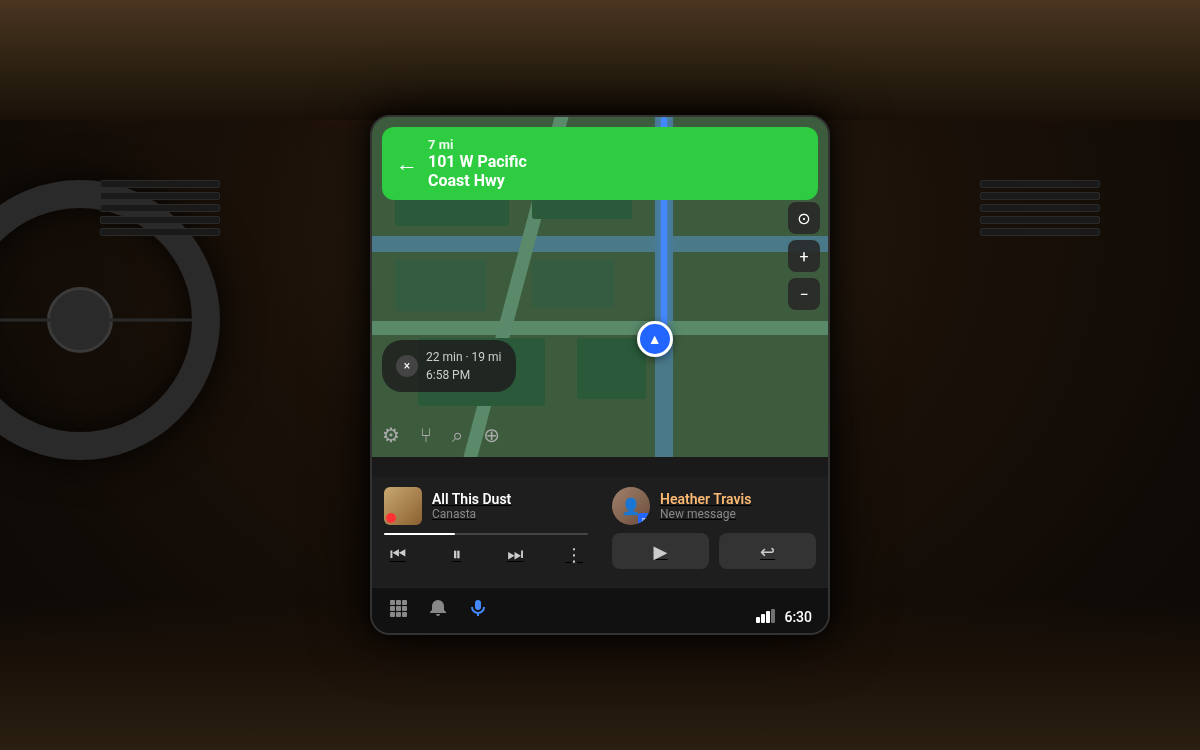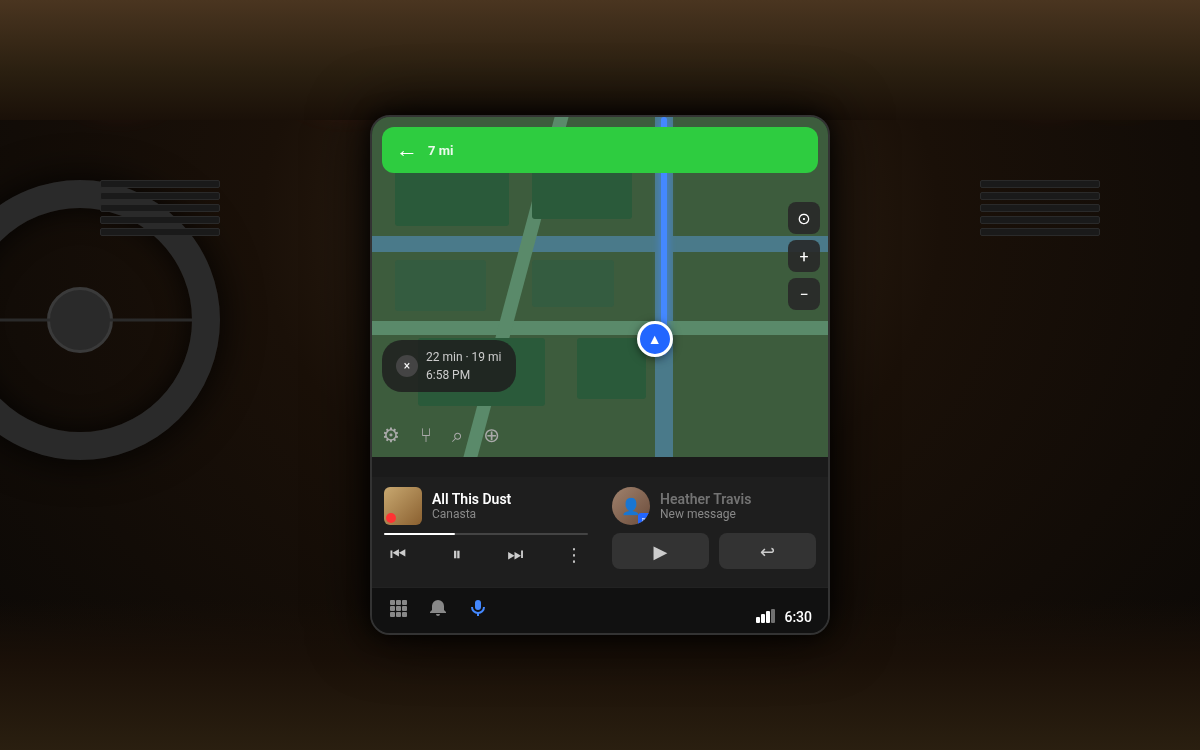--- a/index.html
+++ b/index.html
@@ -400,20 +400,21 @@
     
     .cards-section {
       position: absolute;
       bottom: 46px;
       left: 0;
       right: 0;
       height: 110px;
       display: flex;
       gap: 0;
       background: #111;
+      text-decoration: underline;
     }
 
     
     .music-card {
       flex: 1;
       background: #1e1e1e;
       padding: 10px 12px;
       display: flex;
       flex-direction: column;
       gap: 6px;
@@ -520,21 +521,21 @@
       display: flex;
       align-items: center;
       justify-content: center;
       font-size: 8px;
       color: white;
     }
     .message-info {
       flex: 1;
     }
     .contact-name {
-      color: #737373;
+      color: #fdba74;
       font-size: 14px;
       font-weight: 600;
     }
     .message-preview {
       color: #888;
       font-size: 12px;
     }
     .message-actions {
       display: flex;
       gap: 10px;
@@ -643,20 +644,21 @@
     <div class="map-block4"></div>
     <div class="map-block5"></div>
     <div class="map-block6"></div>
 
     <div class="route-line"></div>
 
     <div class="nav-header">
       <div class="nav-arrow">←</div>
       <div class="nav-text">
         <div class="nav-distance">7 mi</div>
+        <div class="nav-street">101 W Pacific<br>Coast Hwy</div>
       </div>
     </div>
 
 
     <div class="trip-info">
       <div class="trip-close">×</div>
       <div class="trip-text">
         <div>22 min · 19 mi</div>
         <div>6:58 PM</div>
       </div>

